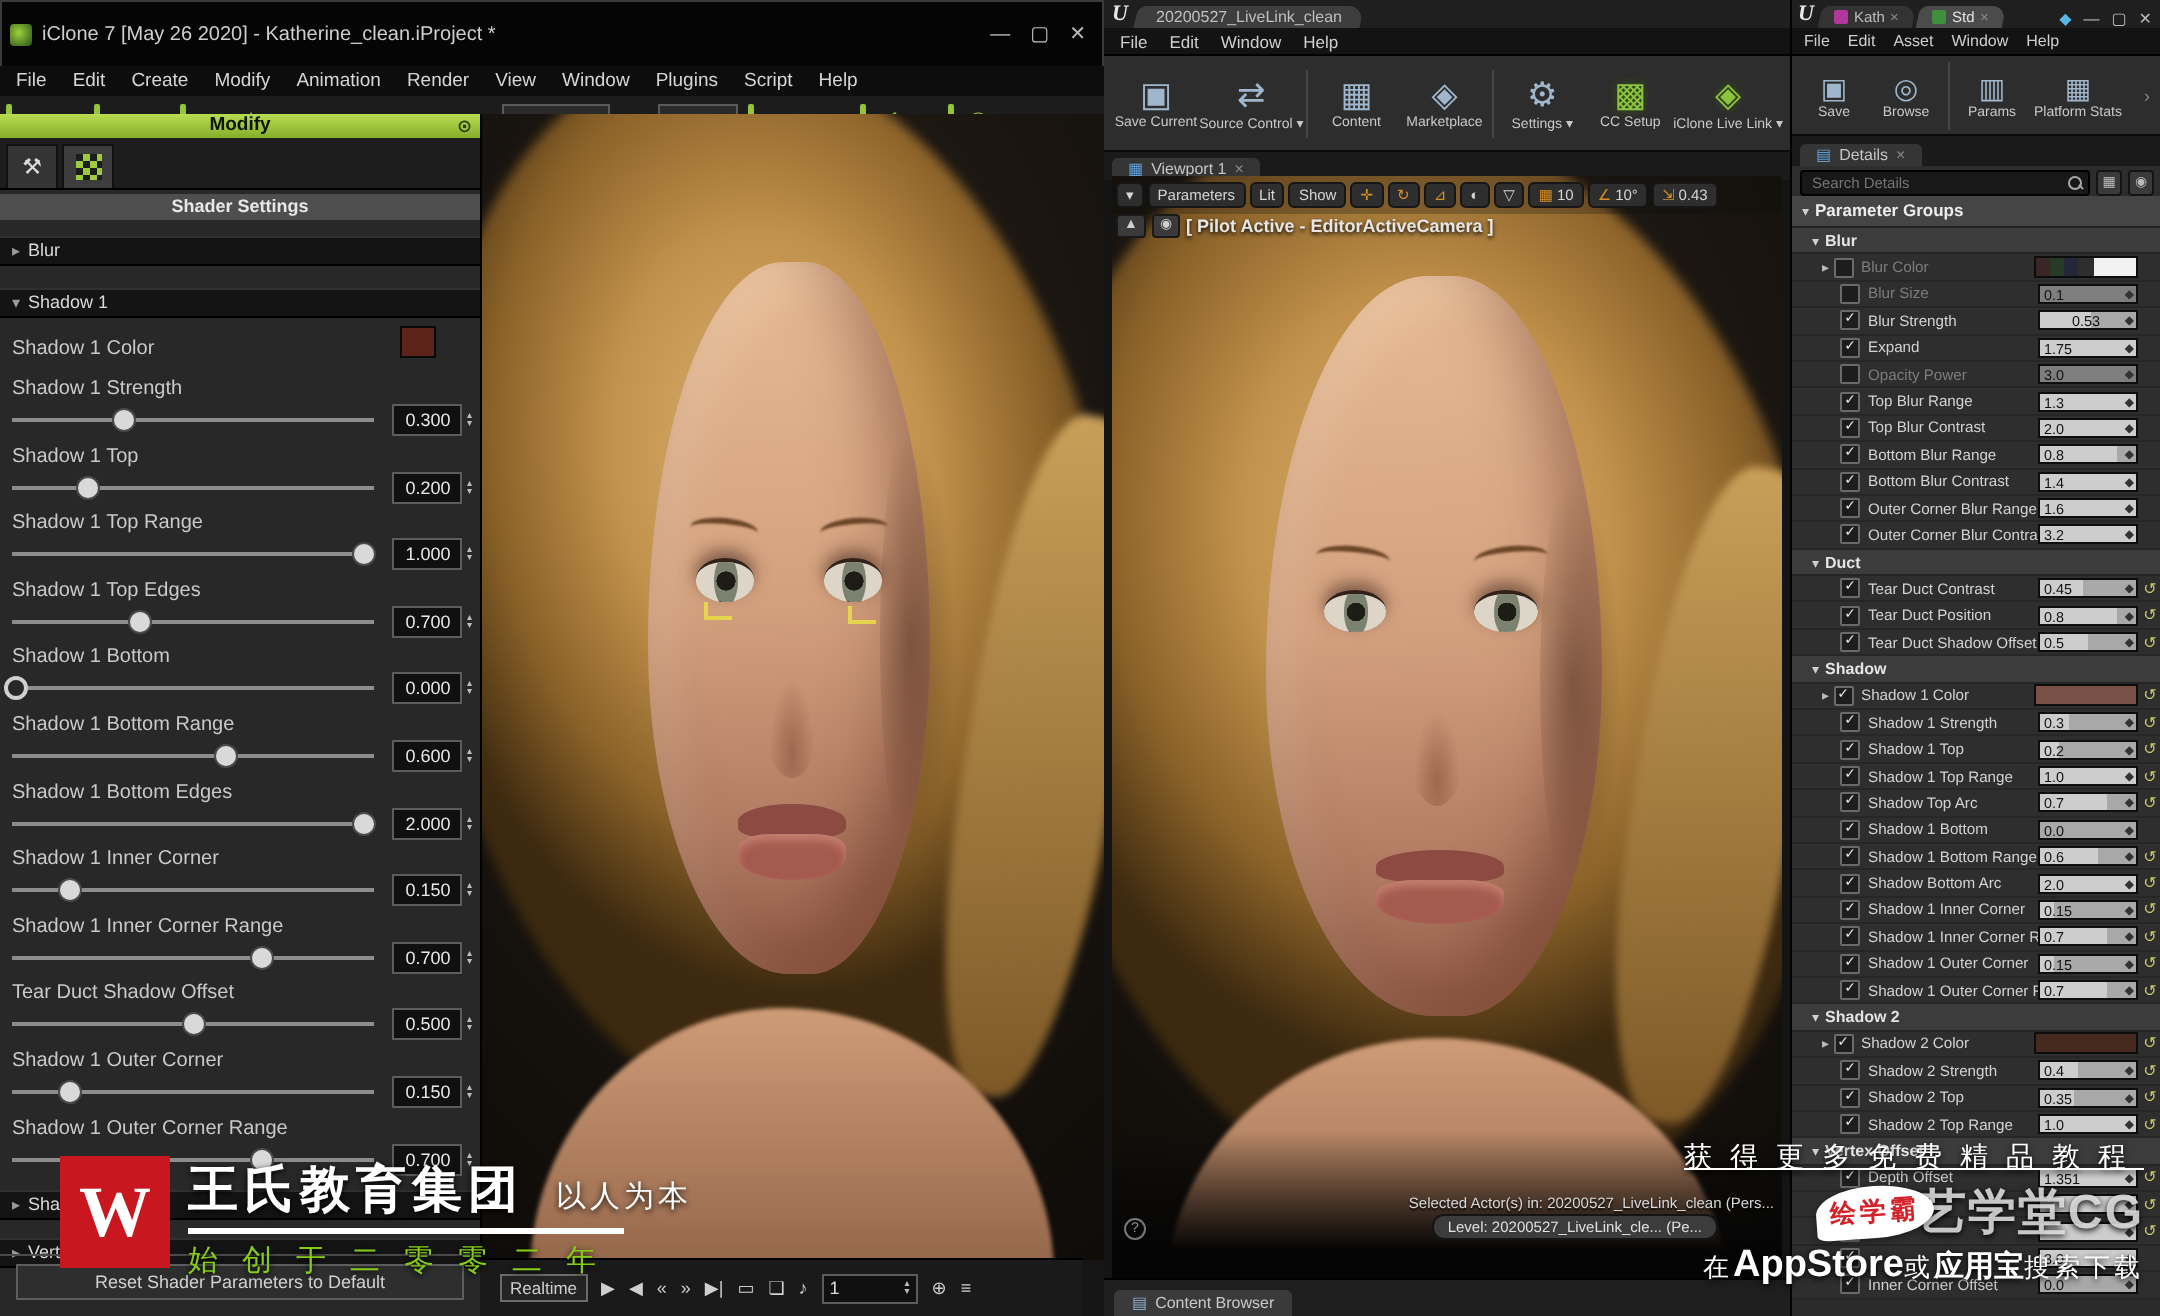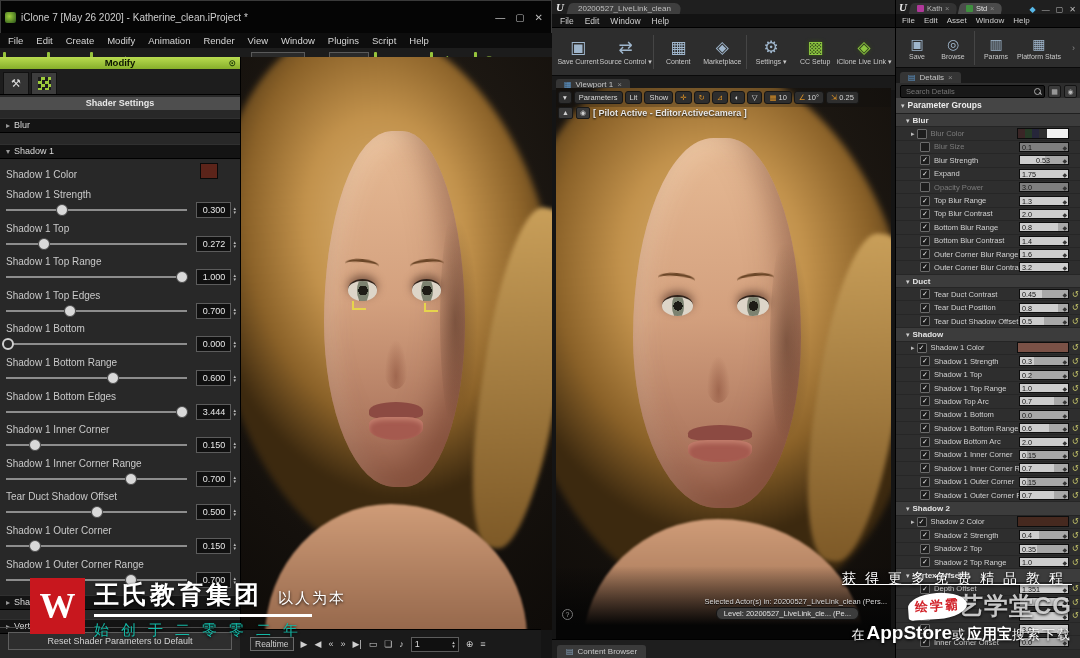--- a/index.html
+++ b/index.html
@@ -149,21 +149,21 @@
   .cswatch2{width:50px;height:9px;border:1px solid #0d0d0d;}
   .colorbar{width:50px;height:9px;border:1px solid #0d0d0d;background:linear-gradient(to right,#3a2626 0 14%,#263a26 14% 28%,#26263a 28% 42%,#2e2e2e 42% 58%,#f2f2f2 58% 100%);}
   
   .wm{position:absolute;z-index:9;pointer-events:none;}
   #wm-left{left:30px;bottom:18px;display:flex;gap:9px;align-items:flex-start;}
   .wlogo{width:55px;height:56px;background:#c8171e;display:flex;align-items:center;justify-content:center;color:#fff;font-family:"Liberation Serif","DejaVu Serif",serif;font-weight:bold;font-size:36px;line-height:1;}
   .wtxt .row1{display:flex;align-items:baseline;gap:16px;color:#fff;text-shadow:0 1px 3px #000;}
   .wbrand{font-size:25px;letter-spacing:3px;font-weight:bold;}
   .wslogan{font-size:15px;letter-spacing:2px;}
   .wrule{height:3px;background:#fff;width:218px;margin:3px 0 4px;}
-  .wline2{font-size:15px;color:#14b8a6;letter-spacing:12px;text-shadow:0 1px 3px #000;}
+  .wline2{font-size:15px;color:#84cc16;letter-spacing:12px;text-shadow:0 1px 3px #000;}
   #wm-right{right:8px;bottom:14px;text-align:right;color:#fff;}
   .wr1{font-size:14px;letter-spacing:9px;text-shadow:0 1px 3px #000;margin-bottom:2px;text-decoration:underline;}
   .wr2{display:flex;justify-content:flex-end;align-items:center;gap:0;}
   .bubble{background:#fff;border-radius:50% 50% 50% 10%;padding:4px 7px;color:#d2232a;font-weight:bold;font-size:13px;letter-spacing:2px;transform:rotate(-4deg);box-shadow:0 1px 3px rgba(0,0,0,.4);}
   .wbrand2{font-size:24px;font-weight:bold;color:rgba(230,230,230,.85);letter-spacing:1px;margin-left:-8px;text-shadow:0 1px 3px #000;}
   .wr3{font-size:13px;letter-spacing:2px;text-shadow:0 1px 3px #000;}
   .wr3 b{font-size:19px;letter-spacing:0;}
 </style>
 <style>.mi{cursor:default;}</style></head>
 <body>
@@ -283,21 +283,21 @@
                 <span>▾</span>
               </div>
             </div>
           </div>
           <div class="param">
             <div class="plabel">Shadow 1 Top</div>
             <div class="prow">
               <div class="ptrack">
                 <div class="phandle" style="left: 21%;"></div>
               </div>
-              <div class="pval">0.272</div>
+              <div class="pval">0.200</div>
               <div class="pspin">
                 <span>▴</span>
                 <span>▾</span>
               </div>
             </div>
           </div>
           <div class="param">
             <div class="plabel">Shadow 1 Top Range</div>
             <div class="prow">
               <div class="ptrack">
@@ -348,21 +348,21 @@
                 <span>▾</span>
               </div>
             </div>
           </div>
           <div class="param">
             <div class="plabel">Shadow 1 Bottom Edges</div>
             <div class="prow">
               <div class="ptrack">
                 <div class="phandle" style="left: 97%;"></div>
               </div>
-              <div class="pval">3.444</div>
+              <div class="pval">2.000</div>
               <div class="pspin">
                 <span>▴</span>
                 <span>▾</span>
               </div>
             </div>
           </div>
           <div class="param">
             <div class="plabel">Shadow 1 Inner Corner</div>
             <div class="prow">
               <div class="ptrack">
@@ -553,21 +553,21 @@
           <span class="vbtn">
             <span class="og">▦</span>
             <span>10</span>
           </span>
           <span class="vbtn">
             <span class="og">∠</span>
             <span>10°</span>
           </span>
           <span class="vbtn">
             <span class="og">⇲</span>
-            <span>0.25</span>
+            <span>0.43</span>
           </span>
         </div>
       <div class="pilotbar">
         <span class="pbtn">▲</span>
         <span class="pbtn">◉</span>
         <span class="pilottext">[ Pilot Active - EditorActiveCamera ]</span>
       </div>
       <div class="vfade"></div>
       <div class="helpdot">?</div>
       <div class="selline">Selected Actor(s) in:  20200527_LiveLink_clean (Pers...</div>

